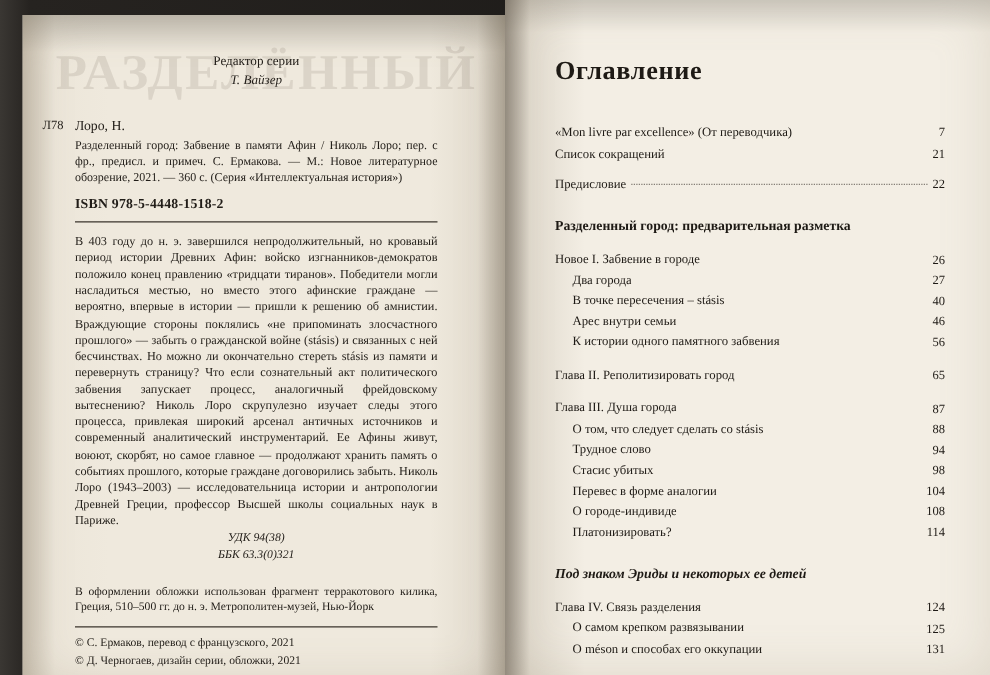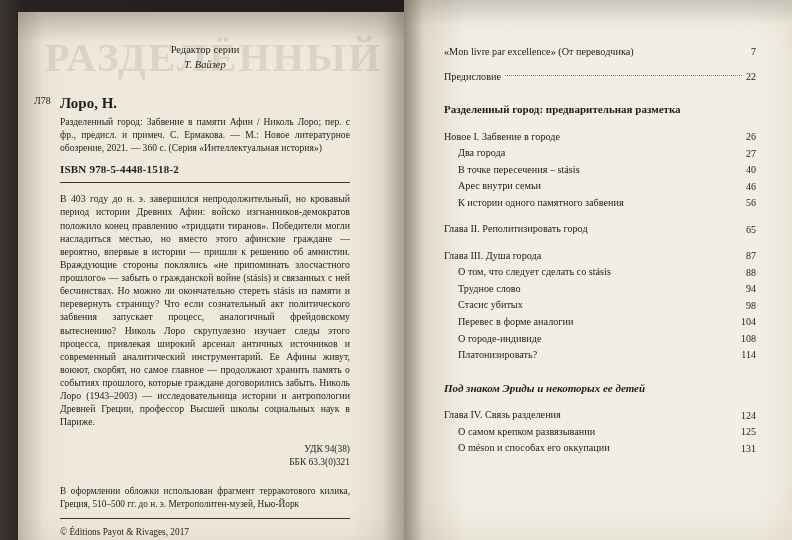--- a/index.html
+++ b/index.html
@@ -87,22 +87,22 @@
     text-align: justify;
   }
   .cip-code {
     position: absolute;
     left: -26px;
     top: 0;
     font-size: 10px;
     line-height: 1.35;
   }
   .cip-author {
-    font-weight: bold;
-    font-size: 15px;
+    font-weight: normal;
+    font-size: 11px;
     display: block;
     margin-bottom: 2px;
   }
   .isbn {
     margin-top: 7px;
     font-weight: bold;
     font-size: 11px;
     letter-spacing: 0.2px;
   }
   .rule {
@@ -111,24 +111,25 @@
     width: 100%;
   }
   .annotation {
     margin-top: 9px;
     font-size: 9.8px;
     line-height: 1.34;
     text-align: justify;
     hyphens: auto;
   }
   .udk {
-    margin-top: 14px;
-    text-align: right;
+    margin-top: 2px;
+    text-align: center;
     font-size: 9.4px;
     line-height: 1.4;
+    font-style: italic;
   }
   .cover-note {
     margin-top: 16px;
     font-size: 9.3px;
     line-height: 1.38;
     text-align: justify;
   }
   .rule2 {
     margin-top: 8px;
     border-top: 1px solid #3b352c;
@@ -217,35 +218,40 @@
       <div class="udk">
         <div>УДК 94(38)</div>
         <div>ББК 63.3(0)321</div>
       </div>
 
       <div class="cover-note">В оформлении обложки использован фрагмент терракотового килика, Греция, 510–500 гг. до н. э. Метрополитен-музей, Нью-Йорк</div>
 
       <div class="rule2"></div>
 
       <div class="credits">
-        <div>© Éditions Payot &amp; Rivages, 2017</div>
         <div>© С. Ермаков, перевод с французского, 2021</div>
         <div>© Д. Черногаев, дизайн серии, обложки, 2021</div>
 
       </div>
     </div>
   </div>
 
   <div class="page-right">
     <div class="rp-inner">
+      <div class="toc-title">Оглавление</div>
       <div id="toc-list">
           <div class="toc-line">
             <span class="txt">«Mon livre par excellence» (От переводчика)</span>
             <span class="dots"></span>
             <span class="pg">7</span>
+          </div>
+          <div class="toc-line">
+            <span class="txt">Список сокращений</span>
+            <span class="dots"></span>
+            <span class="pg">21</span>
           </div>
           <div class="gap-sm"></div>
           <div class="toc-line dotted">
             <span class="txt">Предисловие</span>
             <span class="dots"></span>
             <span class="pg">22</span>
           </div>
           <div class="toc-line section2">
             <span class="txt">Разделенный город: предварительная разметка</span>
             <span class="dots"></span>

